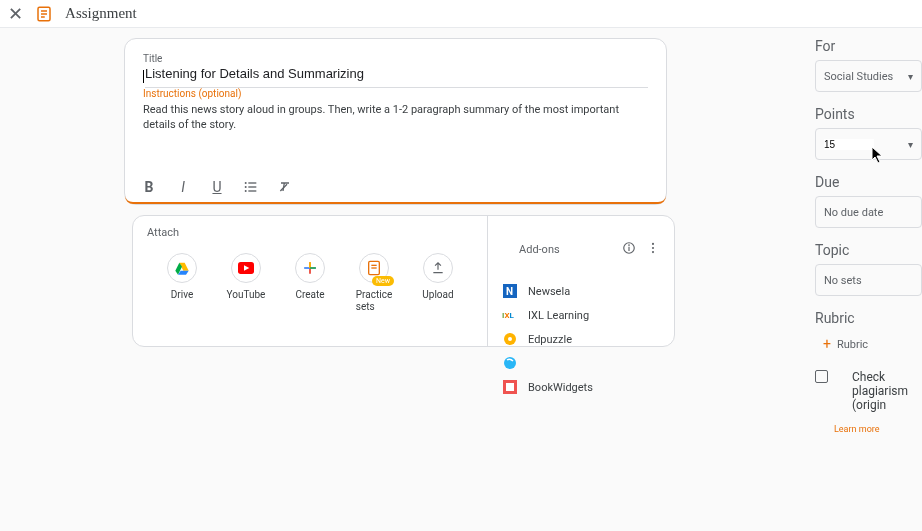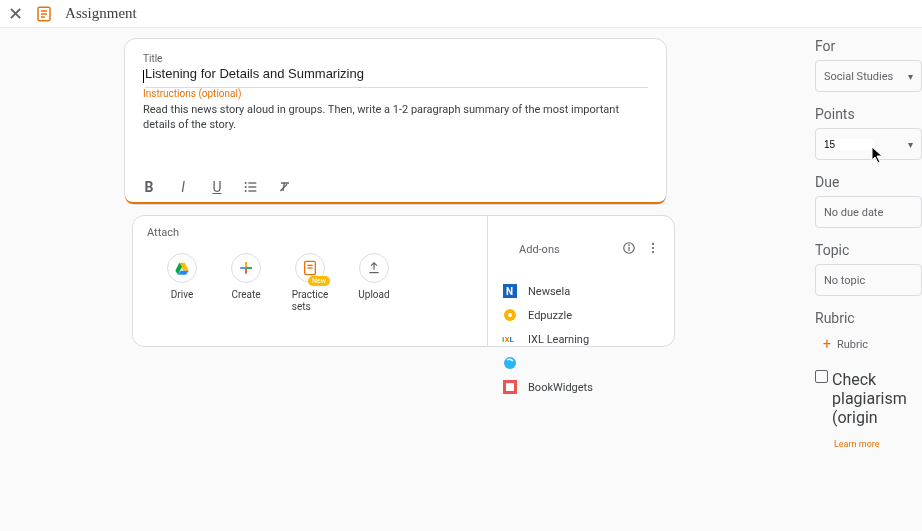--- a/index.html
+++ b/index.html
@@ -43,21 +43,21 @@
 .sidebar { position: absolute; left: 815px; top: 10px; width: 107px; font-size: 11px; }
 .side-label { font-size: 14px; color: #5f6368; margin-bottom: 6px; }
 .side-group { margin-bottom: 14px; }
 .side-field { width: 100%; height: 32px; border: 1px solid #dadce0; border-radius: 4px; padding: 0 8px; display: flex; align-items: center; justify-content: space-between; font-size: 11px; color: #5f6368; cursor: pointer; }
 .side-field.readonly { color: #5f6368; }
 .side-field input { border: none; outline: none; width: 50px; font-size: 10px; }
 .dropdown-arrow { color: #5f6368; font-size: 10px; }
 .rubric-btn { display: flex; align-items: center; gap: 6px; color: #1a73e8; font-size: 11px; cursor: pointer; padding: 4px 8px; }
 .rubric-btn .plus { color: #e8710a; font-size: 14px; }
 .rubric-btn span:last-child { color: #5f6368; }
-.checkbox-row { display: flex; align-items: flex-start; gap: 4px; font-size: 16px; color: #3c4043; margin-top: 10px; }
+.checkbox-row { display: flex; align-items: flex-start; gap: 24px; font-size: 12px; color: #3c4043; margin-top: 10px; }
 .checkbox { width: 13px; height: 13px; border: 1.5px solid #5f6368; border-radius: 2px; flex-shrink: 0; cursor: pointer; }
 .learn-more { color: #e8710a; font-size: 9px; margin-left: 19px; margin-top: 12px; cursor: pointer; }
 
 .cursor { position: absolute; left: 871px; top: 118px; pointer-events: none; }
 .cursor svg { display: block; }
 
 .text-cursor { display: inline-block; width: 1px; height: 13px; background: #000; vertical-align: middle; margin-right: 1px; }
 </style>
 </head>
 <body>
@@ -123,20 +123,29 @@
             <svg width="16" height="14" viewBox="0 0 24 20">
                 <path d="M8 2 L16 2 L22 14 L14 14 Z" fill="#ffba00"></path>
                 <path d="M8 2 L2 14 L6 20 L12 8 Z" fill="#00ac47"></path>
                 <path d="M22 14 L18 20 L6 20 L10 14 Z" fill="#2684fc"></path>
               </svg>
           </div>
           <span class="attach-label">Drive</span>
         </div>
         <div class="attach-item">
           <div class="attach-icon">
+            <svg width="16" height="12" viewBox="0 0 24 18">
+                <rect width="24" height="18" rx="4" fill="#ff0000"></rect>
+                <path d="M9 5 L17 9 L9 13 Z" fill="#fff"></path>
+              </svg>
+          </div>
+          <span class="attach-label">YouTube</span>
+        </div>
+        <div class="attach-item">
+          <div class="attach-icon">
             <svg width="14" height="14" viewBox="0 0 24 24">
                 <line x1="12" y1="2" x2="12" y2="22" stroke="#ea4335" stroke-width="3"></line>
                 <line x1="2" y1="12" x2="22" y2="12" stroke="#4285f4" stroke-width="3"></line>
                 <line x1="12" y1="2" x2="12" y2="12" stroke="#fbbc04" stroke-width="3"></line>
                 <line x1="12" y1="12" x2="22" y2="12" stroke="#34a853" stroke-width="3"></line>
               </svg>
           </div>
           <span class="attach-label">Create</span>
         </div>
         <div class="attach-item">
@@ -185,34 +194,34 @@
           <span class="addon-icon">
               <svg width="14" height="14">
                 <rect width="14" height="14" fill="#1565c0"></rect>
                 <text x="3" y="11" font-size="10" fill="#fff" font-weight="bold">N</text>
               </svg>
             </span>
           <span>Newsela</span>
         </div>
         <div class="addon-item">
           <span class="addon-icon">
+              <svg width="16" height="10">
+                <text x="0" y="8" font-size="8" font-weight="bold"><tspan fill="#689f38">I</tspan><tspan fill="#f57c00">X</tspan><tspan fill="#0288d1">L</tspan></text>
+              </svg>
+            </span>
+          <span>IXL Learning</span>
+        </div>
+        <div class="addon-item">
+          <span class="addon-icon">
               <svg width="14" height="14">
                 <circle cx="7" cy="7" r="6" fill="#ffb300"></circle>
                 <circle cx="7" cy="7" r="2" fill="#fff"></circle>
               </svg>
             </span>
           <span>Edpuzzle</span>
-        </div>
-        <div class="addon-item">
-          <span class="addon-icon">
-              <svg width="16" height="10">
-                <text x="0" y="8" font-size="8" font-weight="bold"><tspan fill="#689f38">I</tspan><tspan fill="#f57c00">X</tspan><tspan fill="#0288d1">L</tspan></text>
-              </svg>
-            </span>
-          <span>IXL Learning</span>
         </div>
         <div class="addon-item">
           <span class="addon-icon">
               <svg width="14" height="14">
                 <circle cx="7" cy="7" r="6" fill="#29b6f6"></circle>
                 <path d="M4 4 Q7 2 10 5" stroke="#fff" fill="none" stroke-width="1.5"></path>
               </svg>
             </span>
         </div>
         <div class="addon-item">
@@ -245,21 +254,21 @@
     </div>
     <div class="side-group">
       <div class="side-label">Due</div>
       <div class="side-field readonly">
         <span>No due date</span>
       </div>
     </div>
     <div class="side-group">
       <div class="side-label">Topic</div>
       <div class="side-field readonly">
-        <span>No topic</span>
+        <span>No sets</span>
       </div>
     </div>
     <div class="side-group">
       <div class="side-label">Rubric</div>
       <div class="rubric-btn">
         <span class="plus">+</span>
         <span>Rubric</span>
       </div>
     </div>
     <div class="checkbox-row">

